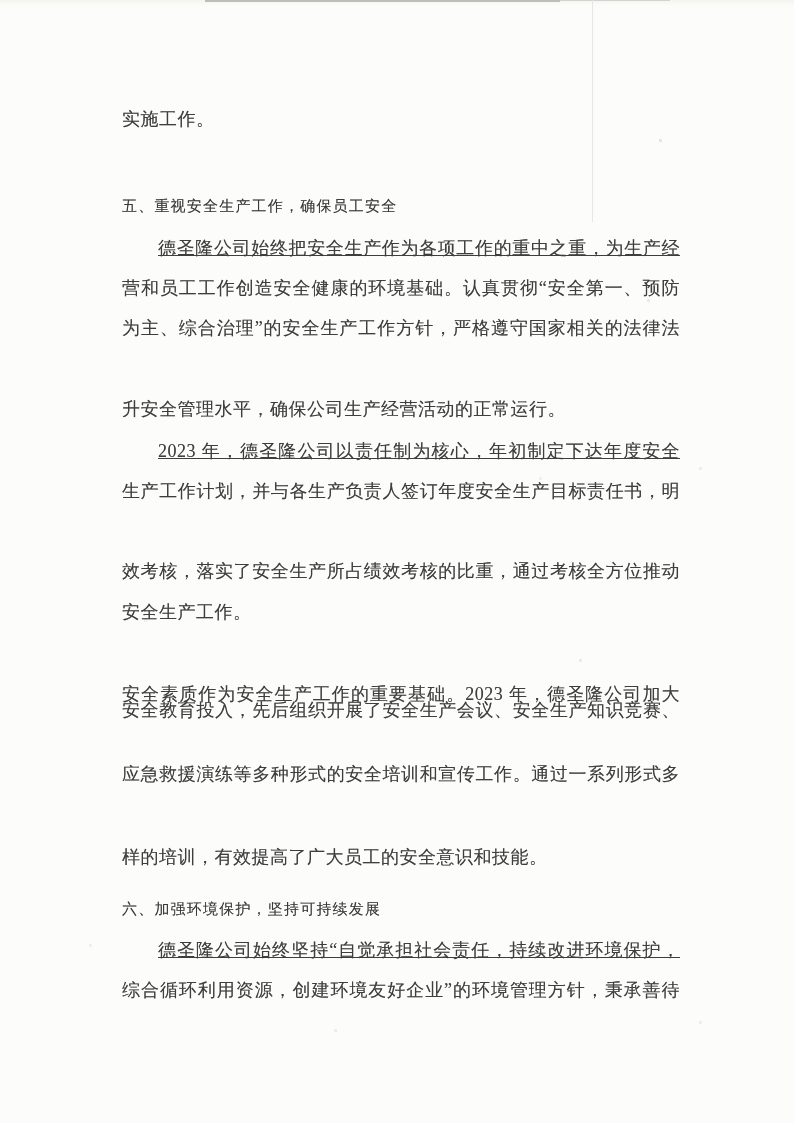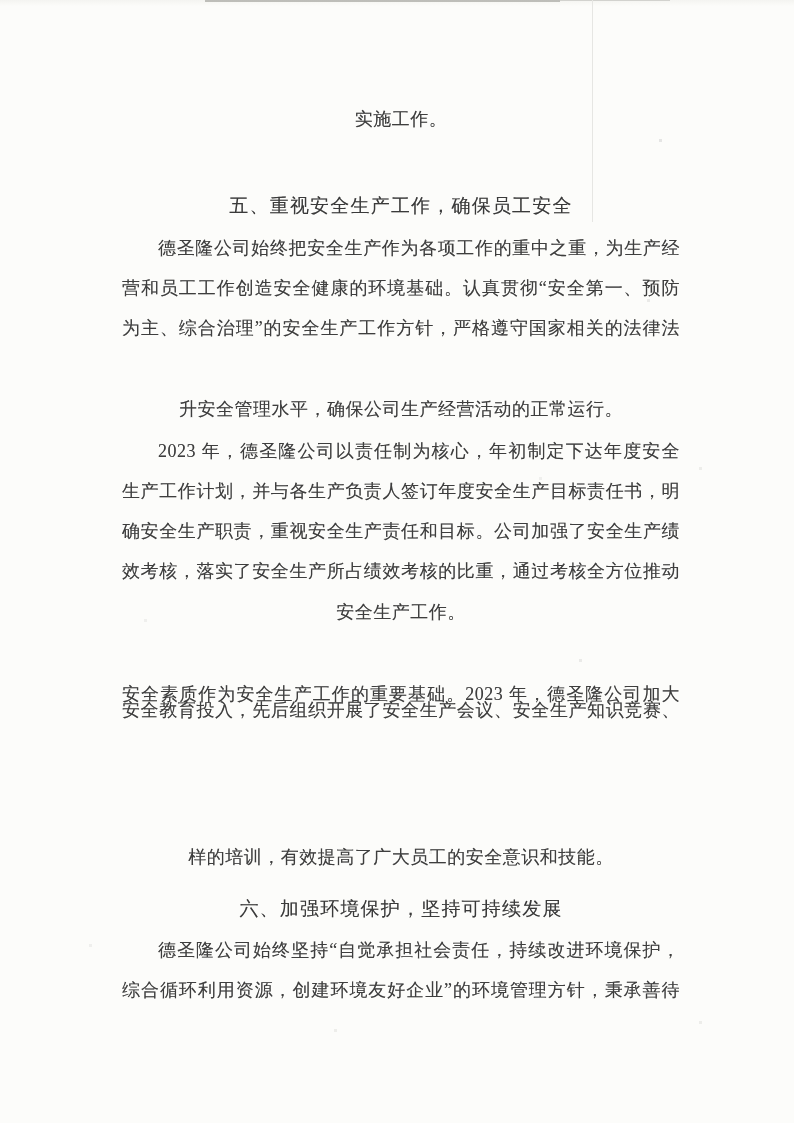--- a/index.html
+++ b/index.html
@@ -29,31 +29,31 @@
   .line {
     position: absolute;
     left: 122px;
     width: 558px;
     font-size: 18px;
     line-height: 26px;
     letter-spacing: 0.5px;
     color: #3e3e3e;
     text-shadow: 0 0 0.6px rgba(70,70,70,0.45);
     white-space: normal;
-    text-align: center;
   }
   .full {
     text-align: justify;
     text-align-last: justify;
   }
   .indent {
     text-indent: 36px;
+    text-decoration: underline;
   }
   .heading {
-    font-size: 19px;
+    font-size: 15px;
     letter-spacing: 1.2px;
     color: #3a3a3a;
   }
   
   .vline {
     position: absolute;
     left: 592px;
     top: 0;
     width: 1px;
     height: 222px;
@@ -109,26 +109,26 @@
 
   <div class="line heading" style="top:193px">五、重视安全生产工作，确保员工安全</div>
 
   <div class="line full indent" style="top:235px">德圣隆公司始终把安全生产作为各项工作的重中之重，为生产经</div>
   <div class="line full" style="top:315px">为主、综合治理”的安全生产工作方针，严格遵守国家相关的法律法</div>
   <div class="line full" style="top:275px">营和员工工作创造安全健康的环境基础。认真贯彻“安全第一、预防</div>
   <div class="line" style="top:396px">升安全管理水平，确保公司生产经营活动的正常运行。</div>
 
   <div class="line full indent" style="top:438px">2023 年，德圣隆公司以责任制为核心，年初制定下达年度安全</div>
   <div class="line full" style="top:478px">生产工作计划，并与各生产负责人签订年度安全生产目标责任书，明</div>
-  <div class="line full" style="top:518px">确安全生产职责，重视安全生产责任和目标。公司加强了安全生产绩</div>
   <div class="line full" style="top:558px">效考核，落实了安全生产所占绩效考核的比重，通过考核全方位推动</div>
   <div class="line" style="top:599px">安全生产工作。</div>
 
   <div class="line full" style="top:681px">安全素质作为安全生产工作的重要基础。2023 年，德圣隆公司加大</div>
   <div class="line full" style="top:697px">安全教育投入，先后组织开展了安全生产会议、安全生产知识竞赛、</div>
+  <div class="line full" style="top:761px">应急救援演练等多种形式的安全培训和宣传工作。通过一系列形式多</div>
   <div class="line" style="top:844px">样的培训，有效提高了广大员工的安全意识和技能。</div>
 
   <div class="line heading" style="top:896px">六、加强环境保护，坚持可持续发展</div>
 
   <div class="line full indent" style="top:937px">德圣隆公司始终坚持“自觉承担社会责任，持续改进环境保护，</div>
   <div class="line full" style="top:977px">综合循环利用资源，创建环境友好企业”的环境管理方针，秉承善待</div>
 
 </div>
 
 </body></html>

